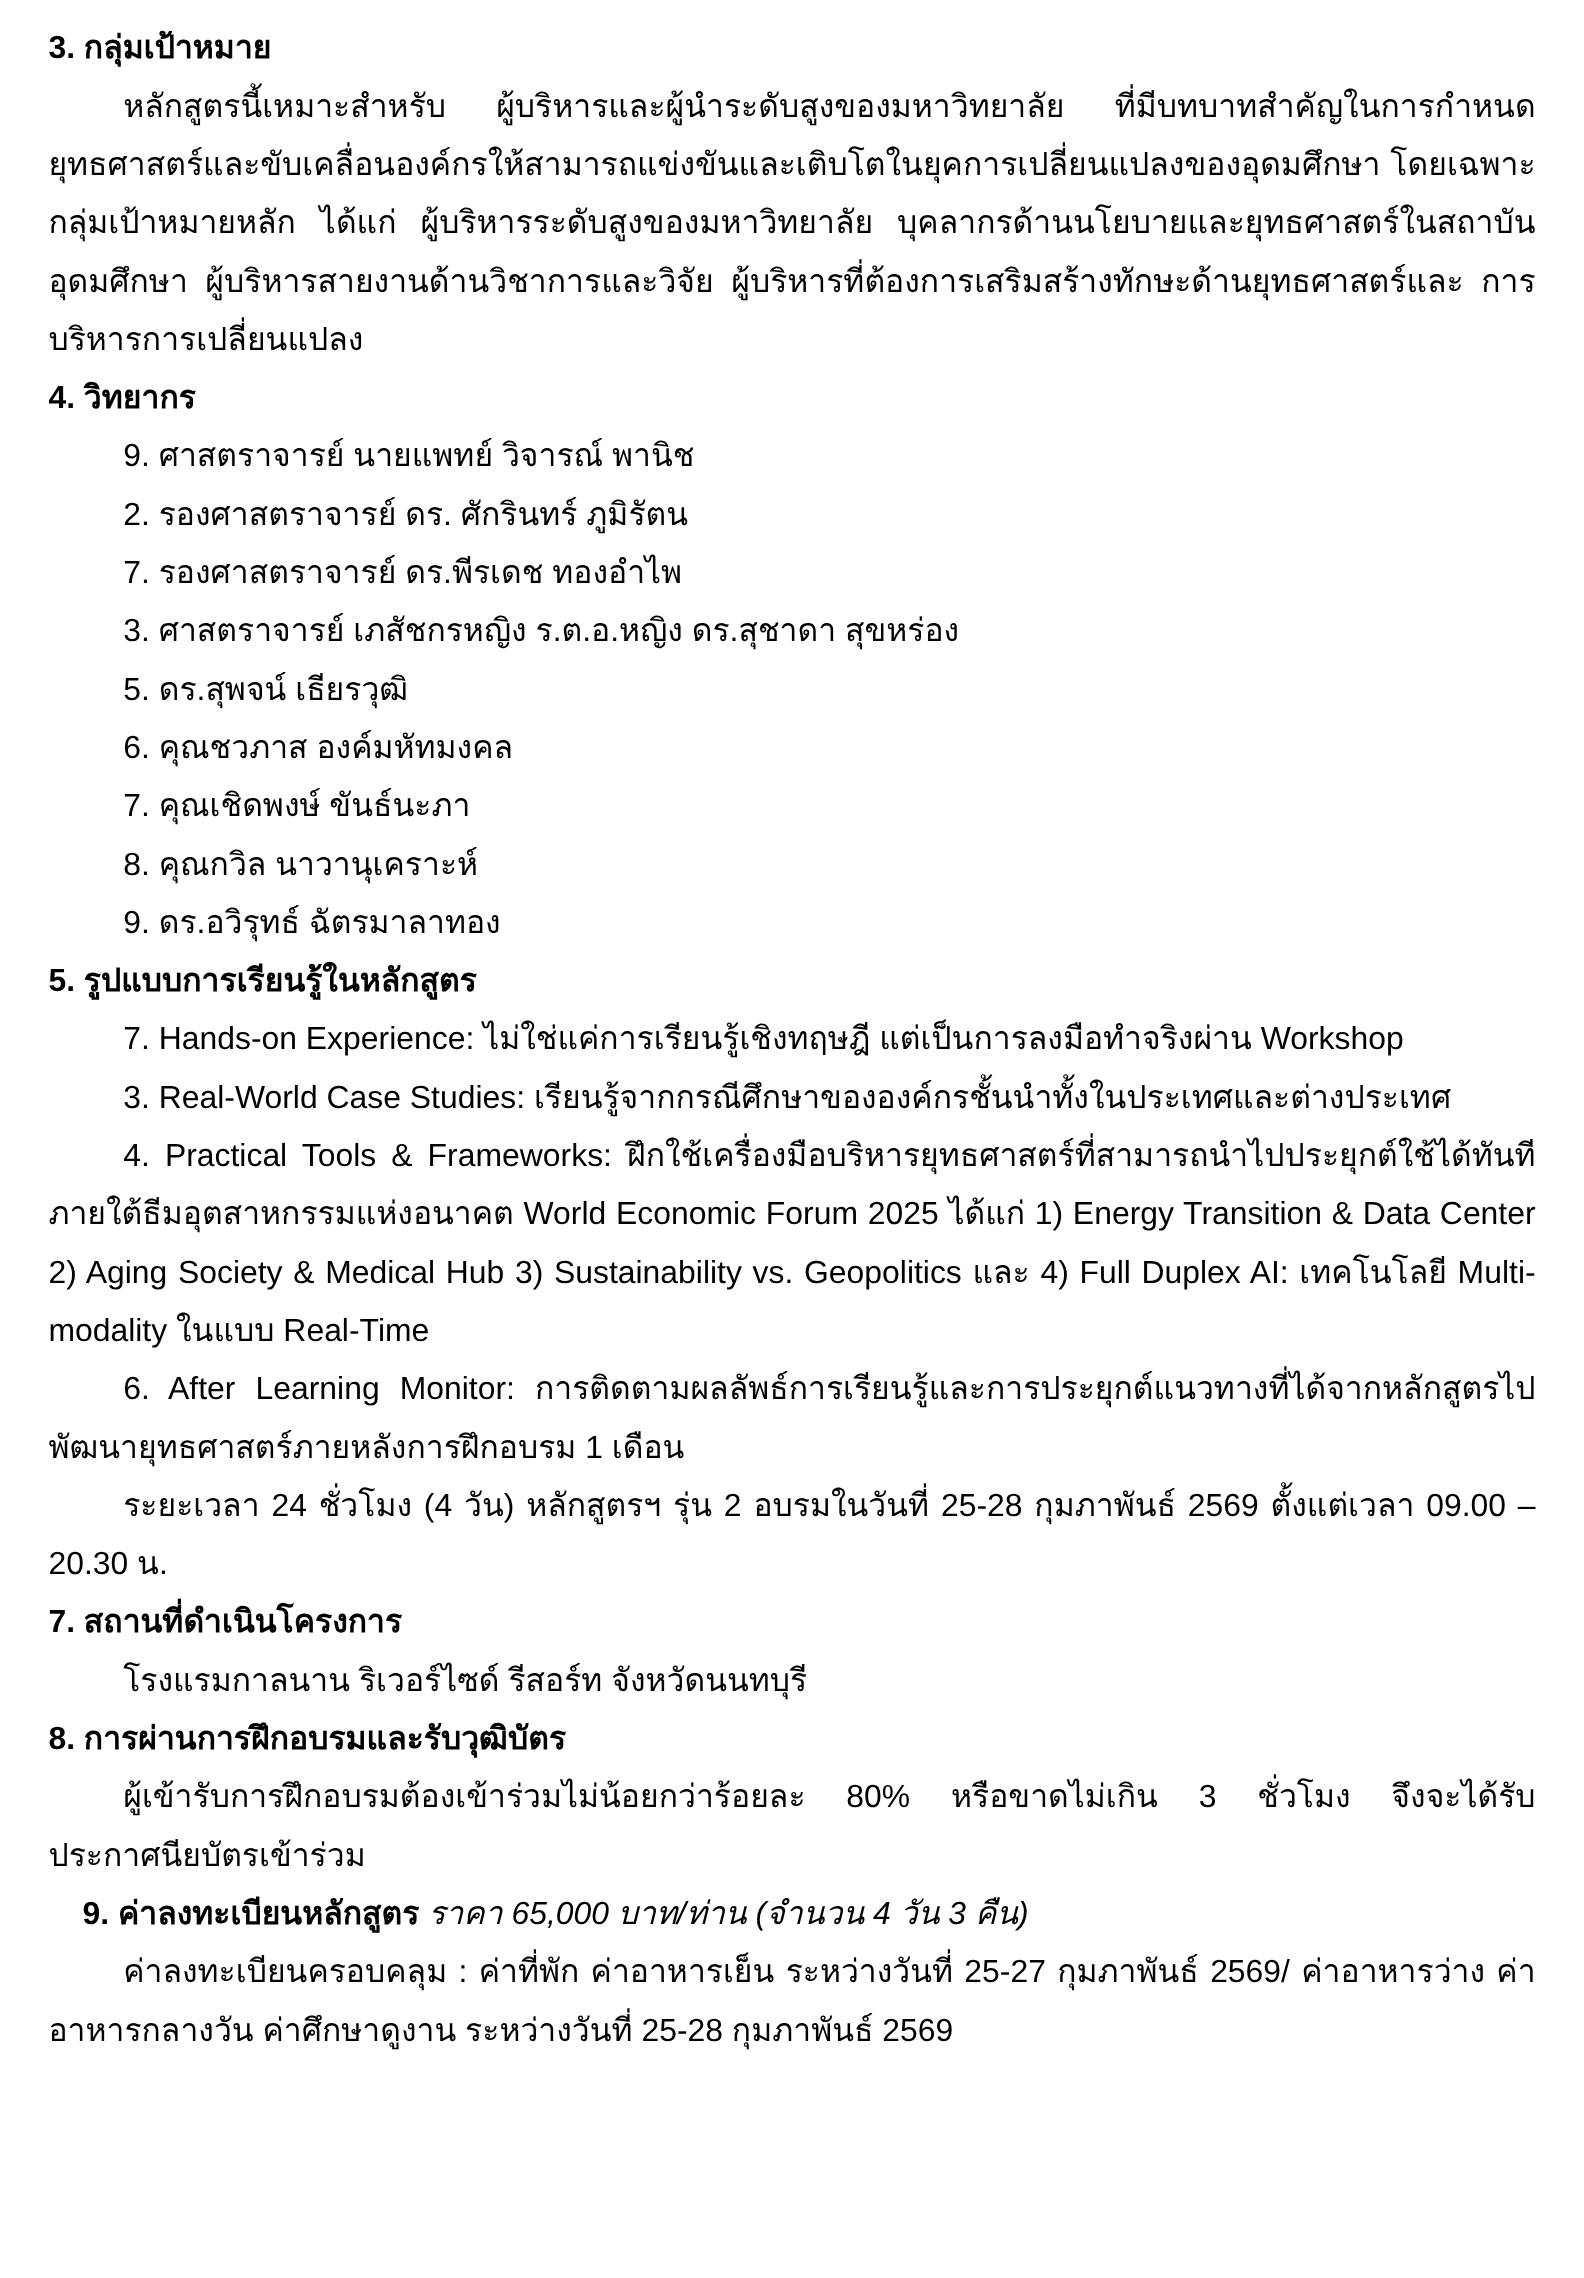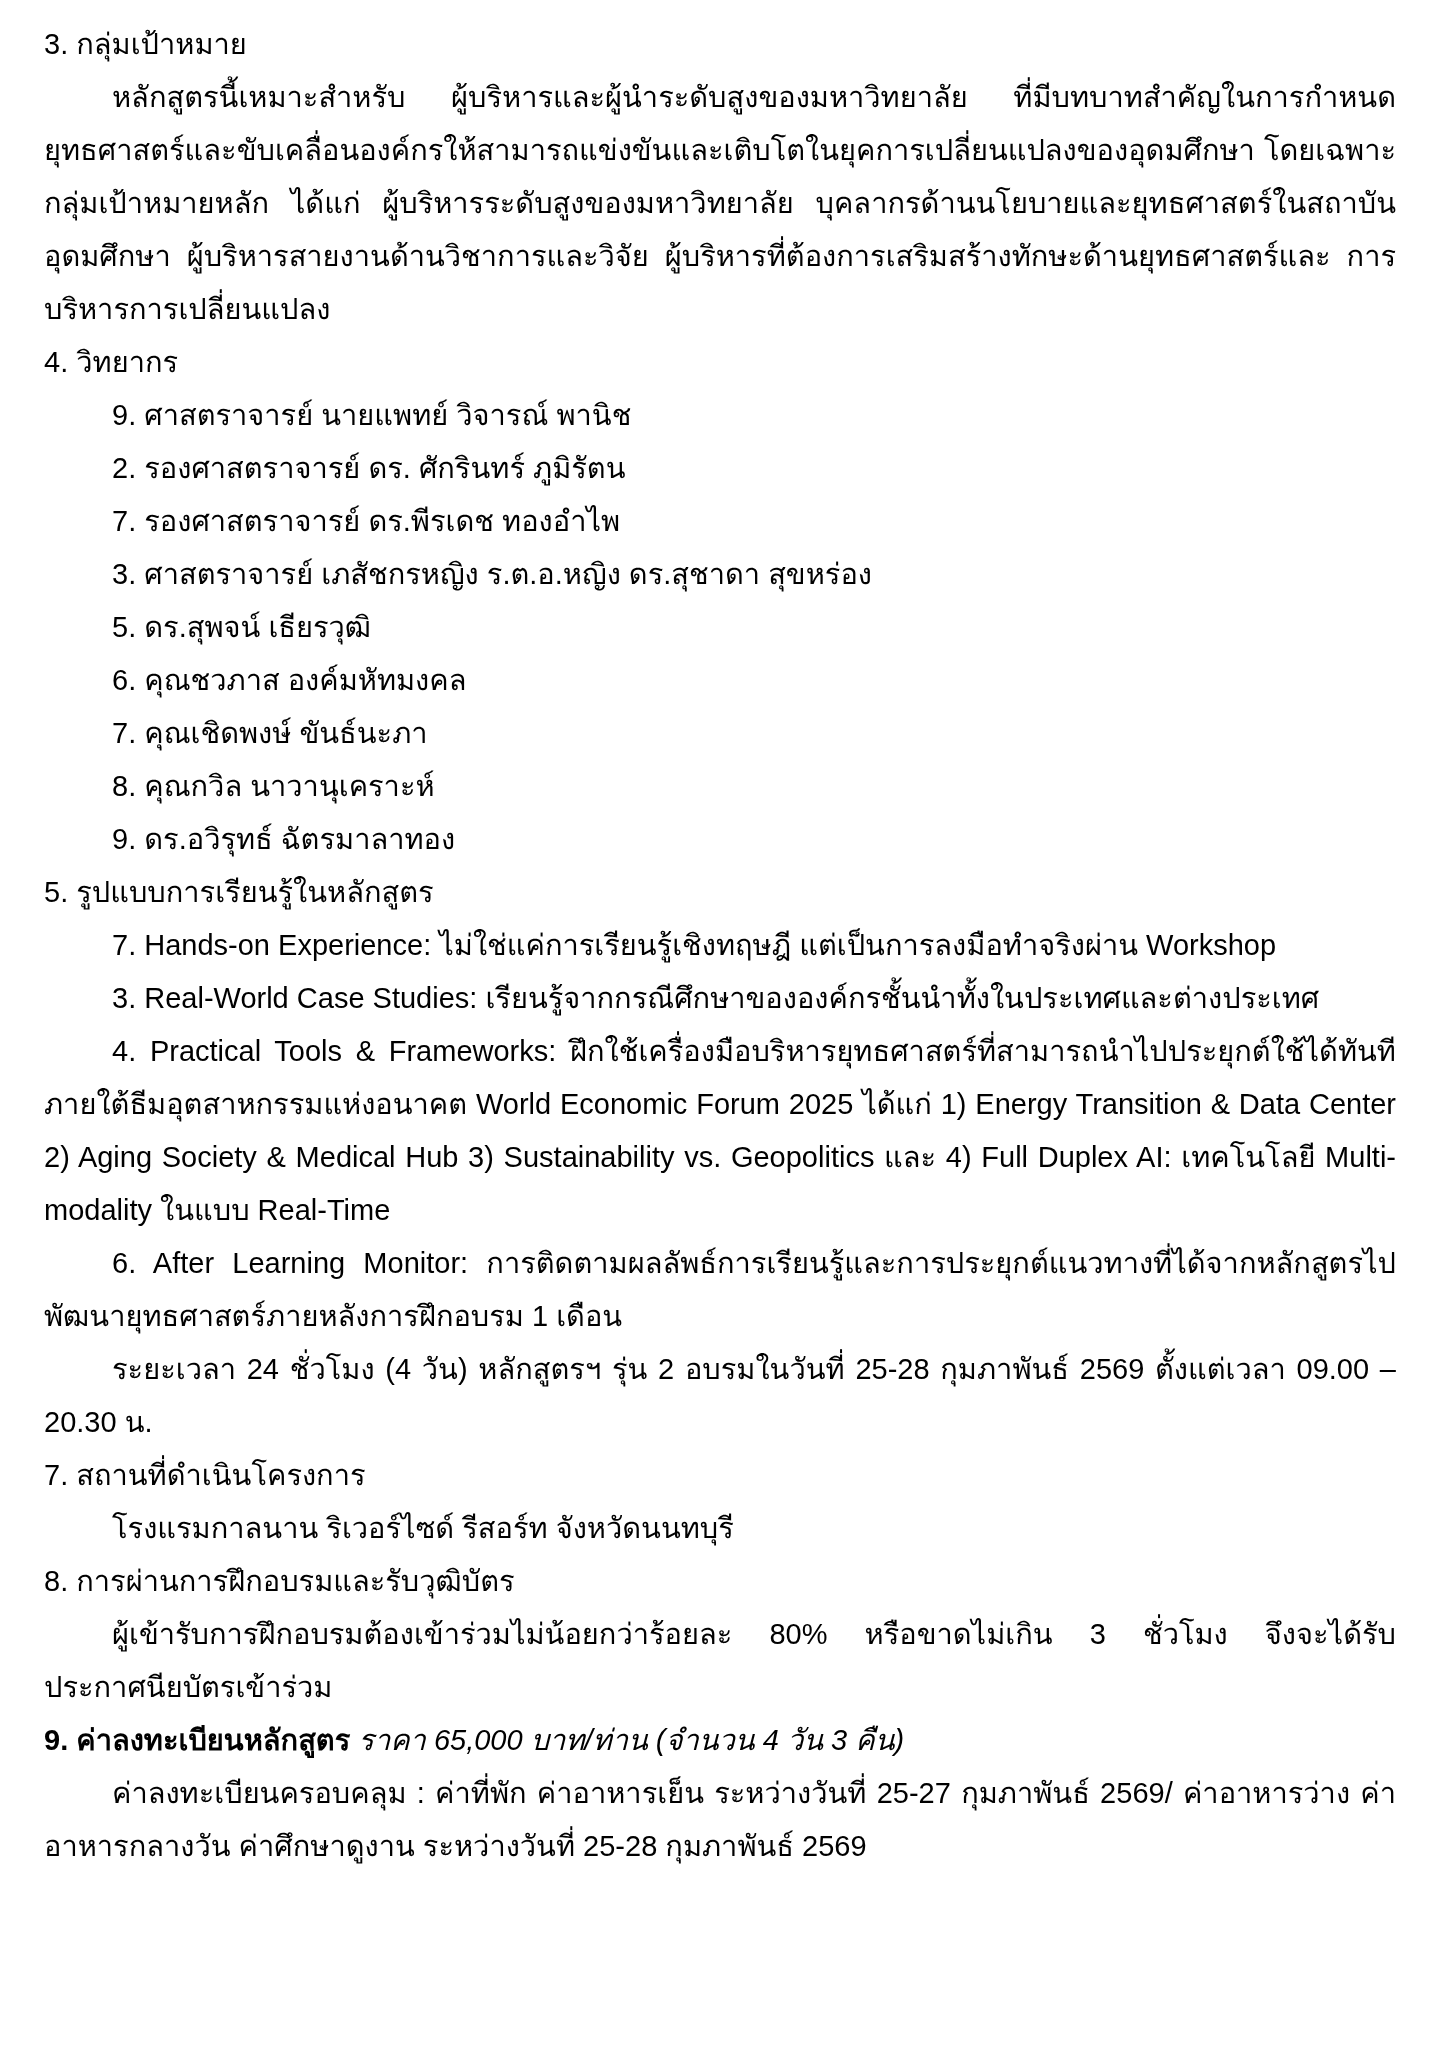--- a/index.html
+++ b/index.html
@@ -15,34 +15,34 @@
   }
   .doc {
     box-sizing: border-box;
     width: 1440px;
     padding: 18px 44px 40px 44px;
     font-size: 29px;
     line-height: 53px;
   }
   .block { margin: 0; }
   .heading {
-    font-weight: 400;
+    font-weight: 700;
     text-align: left;
   }
   .paragraph {
     text-align: justify;
     text-justify: inter-word;
     text-indent: 68px;
   }
   .list-item {
     text-indent: 68px;
     text-align: left;
   }
   .heading-mixed { text-align: left; }
-  .heading-mixed .bold-part { font-weight: 700; }
+  .heading-mixed .bold-part { font-weight: 700; margin-left: 31px; }
   .heading-mixed .normal-part { font-weight: 400; font-style: italic; }
 </style>
 </head>
 <body>
 
 <div class="doc" id="doc-root">
     <div class="block heading">3. กลุ่มเป้าหมาย</div>
     <div class="block paragraph">หลักสูตรนี้เหมาะสำหรับ ผู้บริหารและผู้นำระดับสูงของมหาวิทยาลัย ที่มีบทบาทสำคัญในการกำหนดยุทธศาสตร์และขับเคลื่อนองค์กรให้สามารถแข่งขันและเติบโตในยุคการเปลี่ยนแปลงของอุดมศึกษา โดยเฉพาะกลุ่มเป้าหมายหลัก ได้แก่ ผู้บริหารระดับสูงของมหาวิทยาลัย บุคลากรด้านนโยบายและยุทธศาสตร์ในสถาบันอุดมศึกษา ผู้บริหารสายงานด้านวิชาการและวิจัย ผู้บริหารที่ต้องการเสริมสร้างทักษะด้านยุทธศาสตร์และ การบริหารการเปลี่ยนแปลง</div>
     <div class="block heading">4. วิทยากร</div>
     <div class="block list-item">9. ศาสตราจารย์ นายแพทย์ วิจารณ์ พานิช</div>

